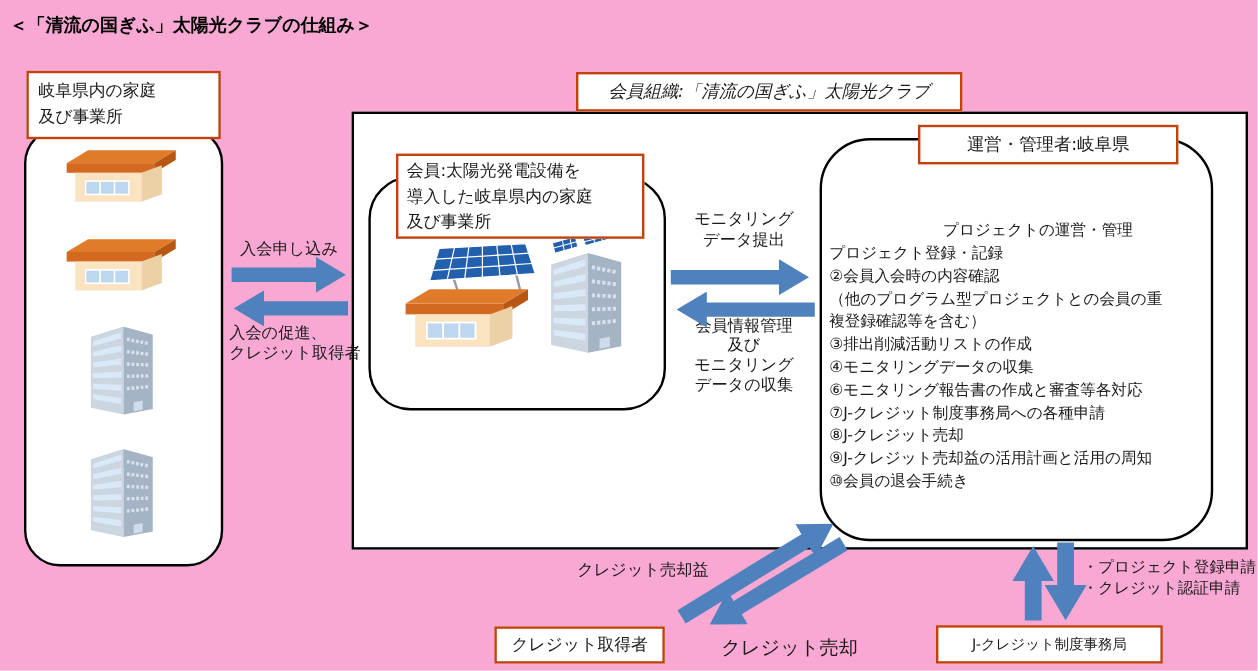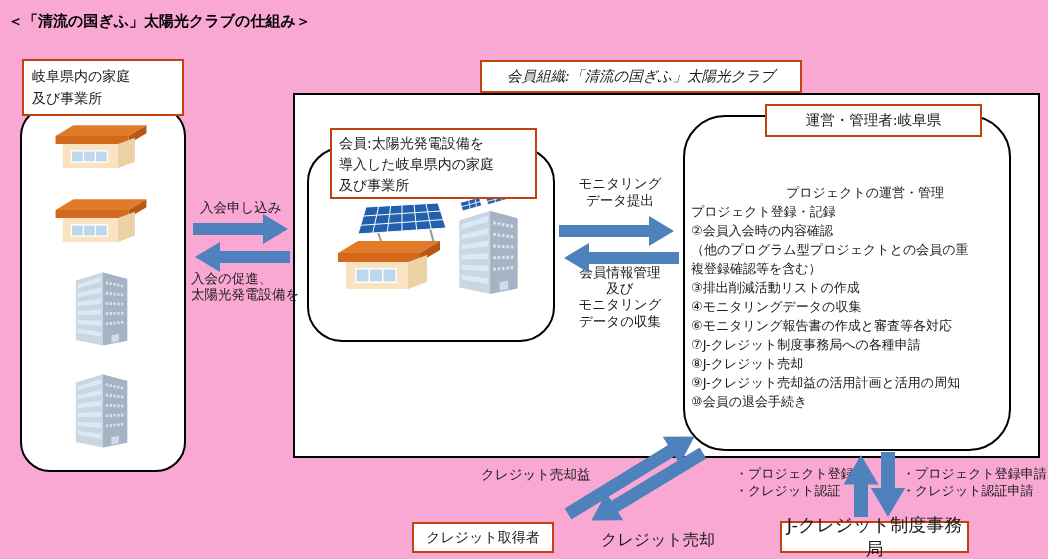--- a/index.html
+++ b/index.html
@@ -23,21 +23,21 @@
   #operator-heading{text-align:center;padding-left:30px;}
   #lbl-join-apply{left:200px;top:199px;font-size:13.5px;}
   #lbl-join-promo{left:191px;top:271px;font-size:13.5px;line-height:1.15;}
   #lbl-monitor-submit{left:558px;top:175px;width:124px;font-size:13.5px;line-height:1.25;text-align:center;}
   #lbl-member-info{left:558px;top:264px;width:124px;font-size:13.5px;line-height:1.2;text-align:center;}
   #lbl-credit-proceeds{left:481px;top:466px;font-size:13.5px;}
   #lbl-credit-sale{left:601px;top:530px;font-size:16px;}
   #lbl-jreg-left{left:735px;top:465px;font-size:13px;line-height:17px;}
   #lbl-jreg-right{left:902px;top:465px;font-size:13px;line-height:17px;}
   #credit-acquirer-box{left:412px;top:522px;width:142px;height:31px;font-size:14px;z-index:3;}
-  #j-office-box{left:780px;top:521px;width:189px;height:32px;font-size:18px;z-index:3;}
+  #j-office-box{left:780px;top:521px;width:189px;height:32px;font-size:12px;z-index:3;}
   #arrow-layer{position:absolute;left:0;top:0;width:1048px;height:559px;z-index:6;pointer-events:none;}
   .icon{position:absolute;line-height:0;z-index:2;}
 </style>
 </head>
 <body>
 
 <div id="stage">
 
   <div id="title" class="lbl">＜「清流の国ぎふ」太陽光クラブの仕組み＞</div>
 
@@ -174,31 +174,29 @@
         <div>⑥モニタリング報告書の作成と審査等各対応</div>
         <div>⑦J-クレジット制度事務局への各種申請</div>
         <div>⑧J-クレジット売却</div>
         <div>⑨J-クレジット売却益の活用計画と活用の周知</div>
         <div>⑩会員の退会手続き</div>
       </div>
   </div>
 
   <div id="lbl-join-apply" class="lbl">入会申し込み</div>
   <div id="lbl-join-promo" class="lbl preline">入会の促進、
-太陽光発電設備を</div>
+クレジット取得者</div>
   <div id="lbl-monitor-submit" class="lbl preline">モニタリング
 データ提出</div>
   <div id="lbl-member-info" class="lbl preline">会員情報管理
 及び
 モニタリング
 データの収集</div>
   <div id="lbl-credit-proceeds" class="lbl">クレジット売却益</div>
   <div id="lbl-credit-sale" class="lbl">クレジット売却</div>
-  <div id="lbl-jreg-left" class="lbl preline">・プロジェクト登録
-・クレジット認証</div>
   <div id="lbl-jreg-right" class="lbl preline">・プロジェクト登録申請
 ・クレジット認証申請</div>
 
   <div id="credit-acquirer-box" class="box ctr">クレジット取得者</div>
   <div id="j-office-box" class="box ctr">J-クレジット制度事務局</div>
 
   <svg id="arrow-layer" viewBox="0 0 1048 559">
     <defs>
       <marker id="ah" markerUnits="strokeWidth" markerWidth="2.1" markerHeight="2.5" refX="0.25" refY="1.25" orient="auto">
         <path d="M0,0 L2.1,1.25 L0,2.5 Z" fill="#4f81bd"></path>

